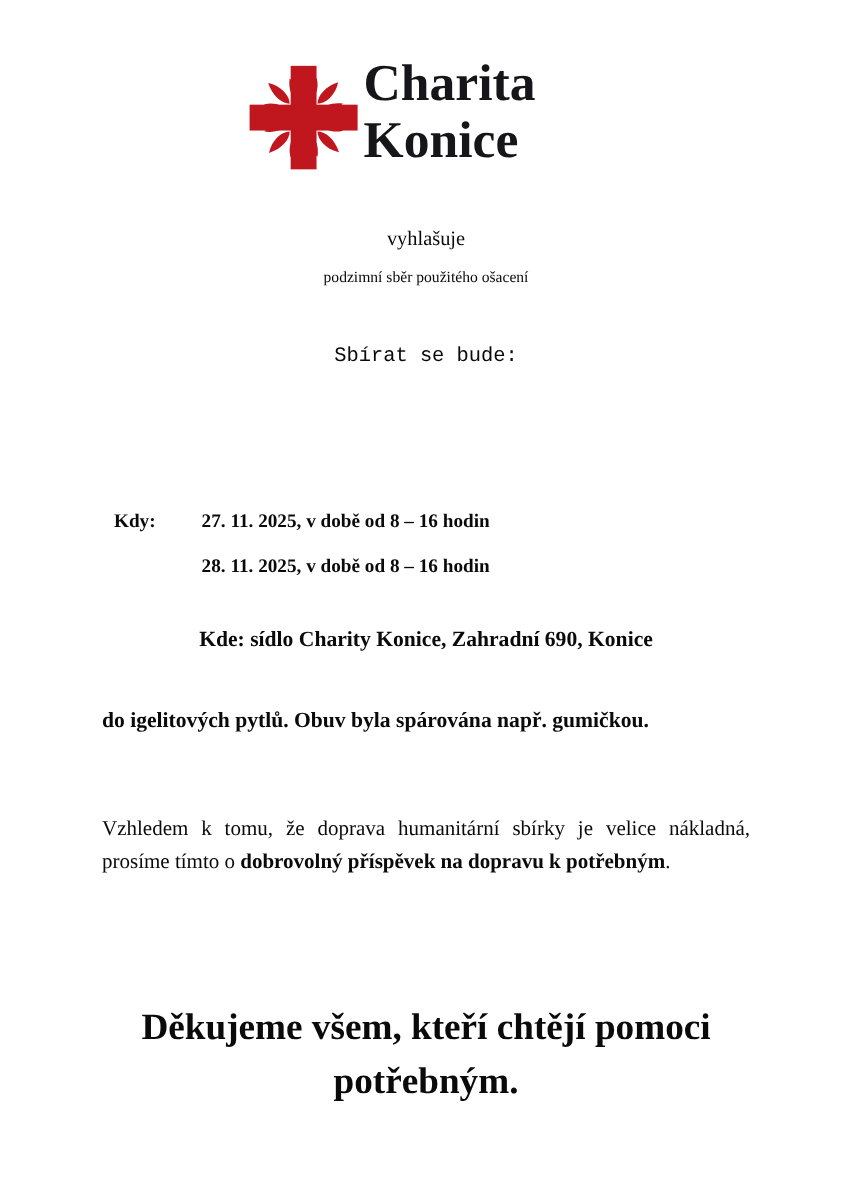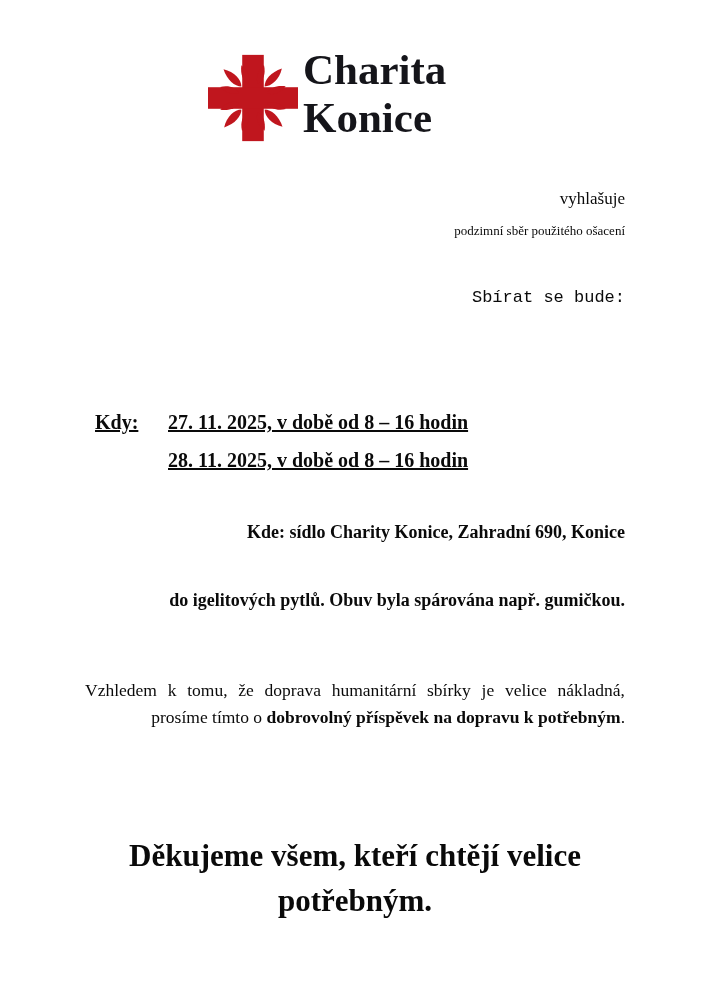--- a/index.html
+++ b/index.html
@@ -19,29 +19,29 @@
   .logo-svg { position: absolute; left: 0; top: 1px; width: 94px; height: 90px; }
   .wordmark {
     position: absolute; left: 97px; top: -6px;
     font-size: 43px; line-height: 48px; font-weight: bold;
     color: #15151a; white-space: nowrap;
   }
 
   
   .blk { position: absolute; left: 85px; width: 540px; }
   .center { text-align: center; }
-  .nowrap { white-space: nowrap; text-align: right; }
+  .nowrap { white-space: nowrap; }
   .b { font-weight: bold; }
 
   .announce      { top: 189px; font-size: 17px; }
   .subtitle      { top: 223px; font-size: 13px; }
   .collect-label { top: 288px; font-size: 17px; font-family: Liberation Mono, monospace; }
   .collect-items { top: 320px; font-size: 17px; font-weight: bold; line-height: 28px; }
 
-  .when { top: 411px; font-size: 20px; font-weight: bold; text-decoration: underline; }
+  .when { top: 426px; font-size: 16px; font-weight: bold; }
   .when-row { display: flex; height: 38px; align-items: flex-start; }
   .when-label { width: 83px; padding-left: 10px; box-sizing: border-box; }
   .when-date { white-space: nowrap; }
 
   .where { top: 522px; font-size: 18px; font-weight: bold; }
 
   .packing { top: 586px; font-size: 18px; font-weight: bold; line-height: 28px; }
   .transport { top: 677px; font-size: 17.5px; line-height: 27px; }
   .just-line { text-align: justify; text-align-last: justify; }
 
@@ -104,15 +104,15 @@
 
   <div class="blk packing">
     <div class="nowrap">do igelitových pytlů. Obuv byla spárována např. gumičkou.</div>
   </div>
 
   <div class="blk transport">
     <div class="just-line">Vzhledem k tomu, že doprava humanitární sbírky je velice nákladná,</div>
     <div class="nowrap"><span>prosíme tímto o </span><span class="b">dobrovolný příspěvek na dopravu k potřebným</span><span>.</span></div>
   </div>
 
-  <h1 class="blk thanks" style="margin:0; font-size:31px;">Děkujeme všem, kteří chtějí velice potřebným.</h1>
+  <h1 class="blk thanks" style="margin:0; font-size:31px;">Děkujeme všem, kteří chtějí pomoci potřebným.</h1>
 
 </div>
 
 </body></html>

